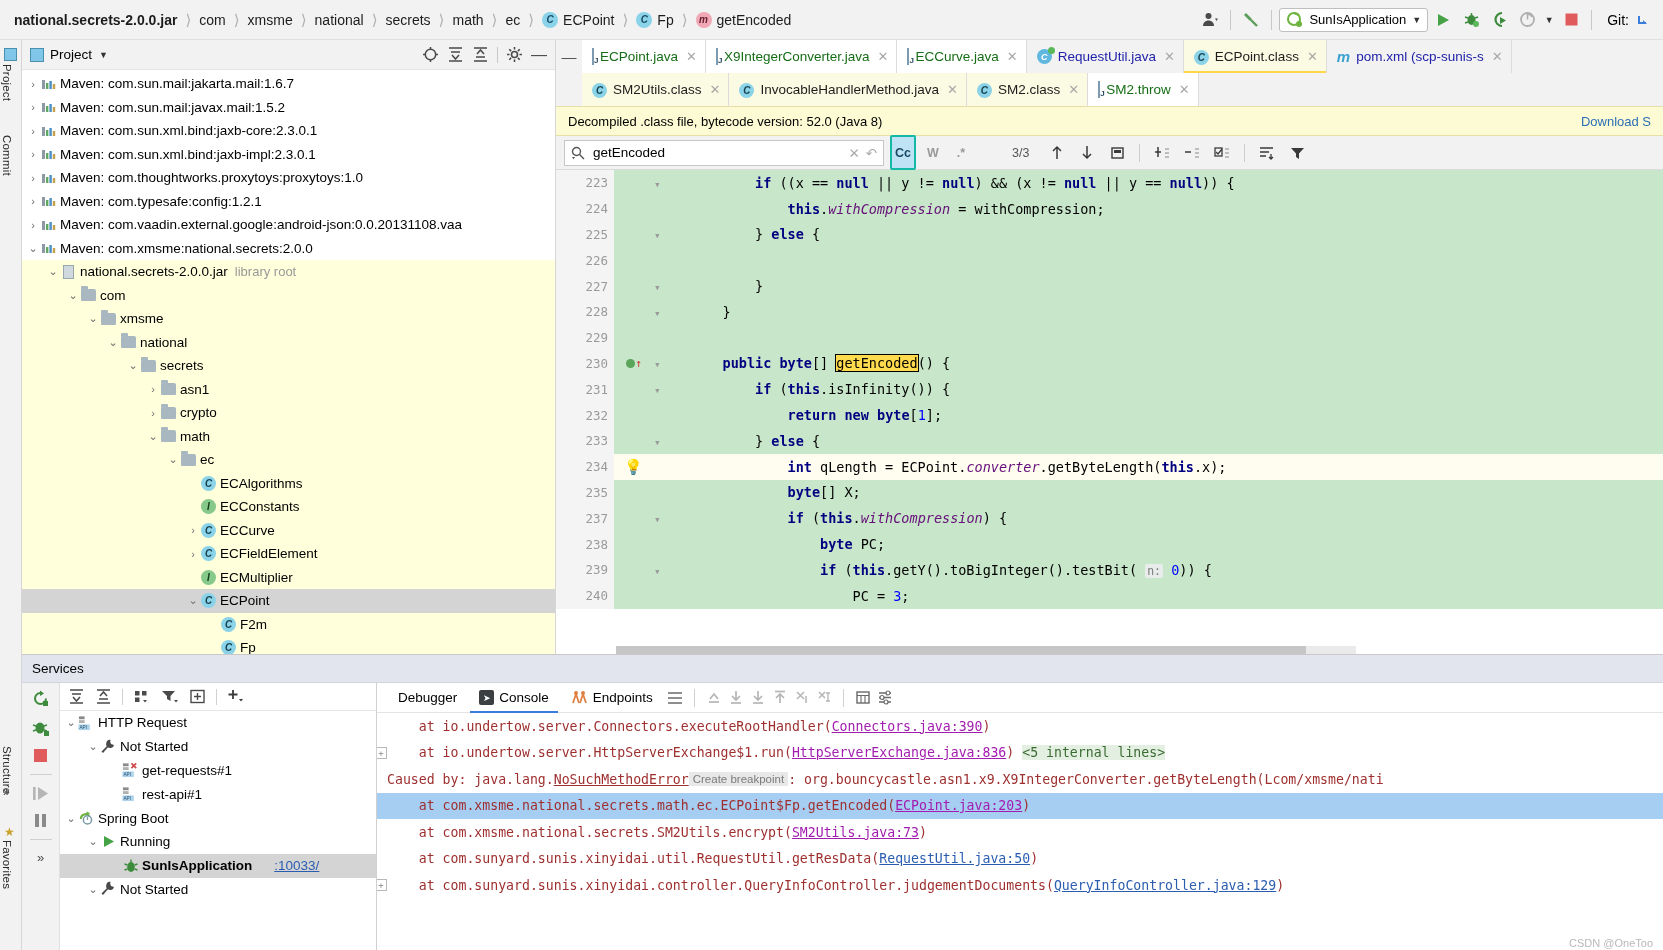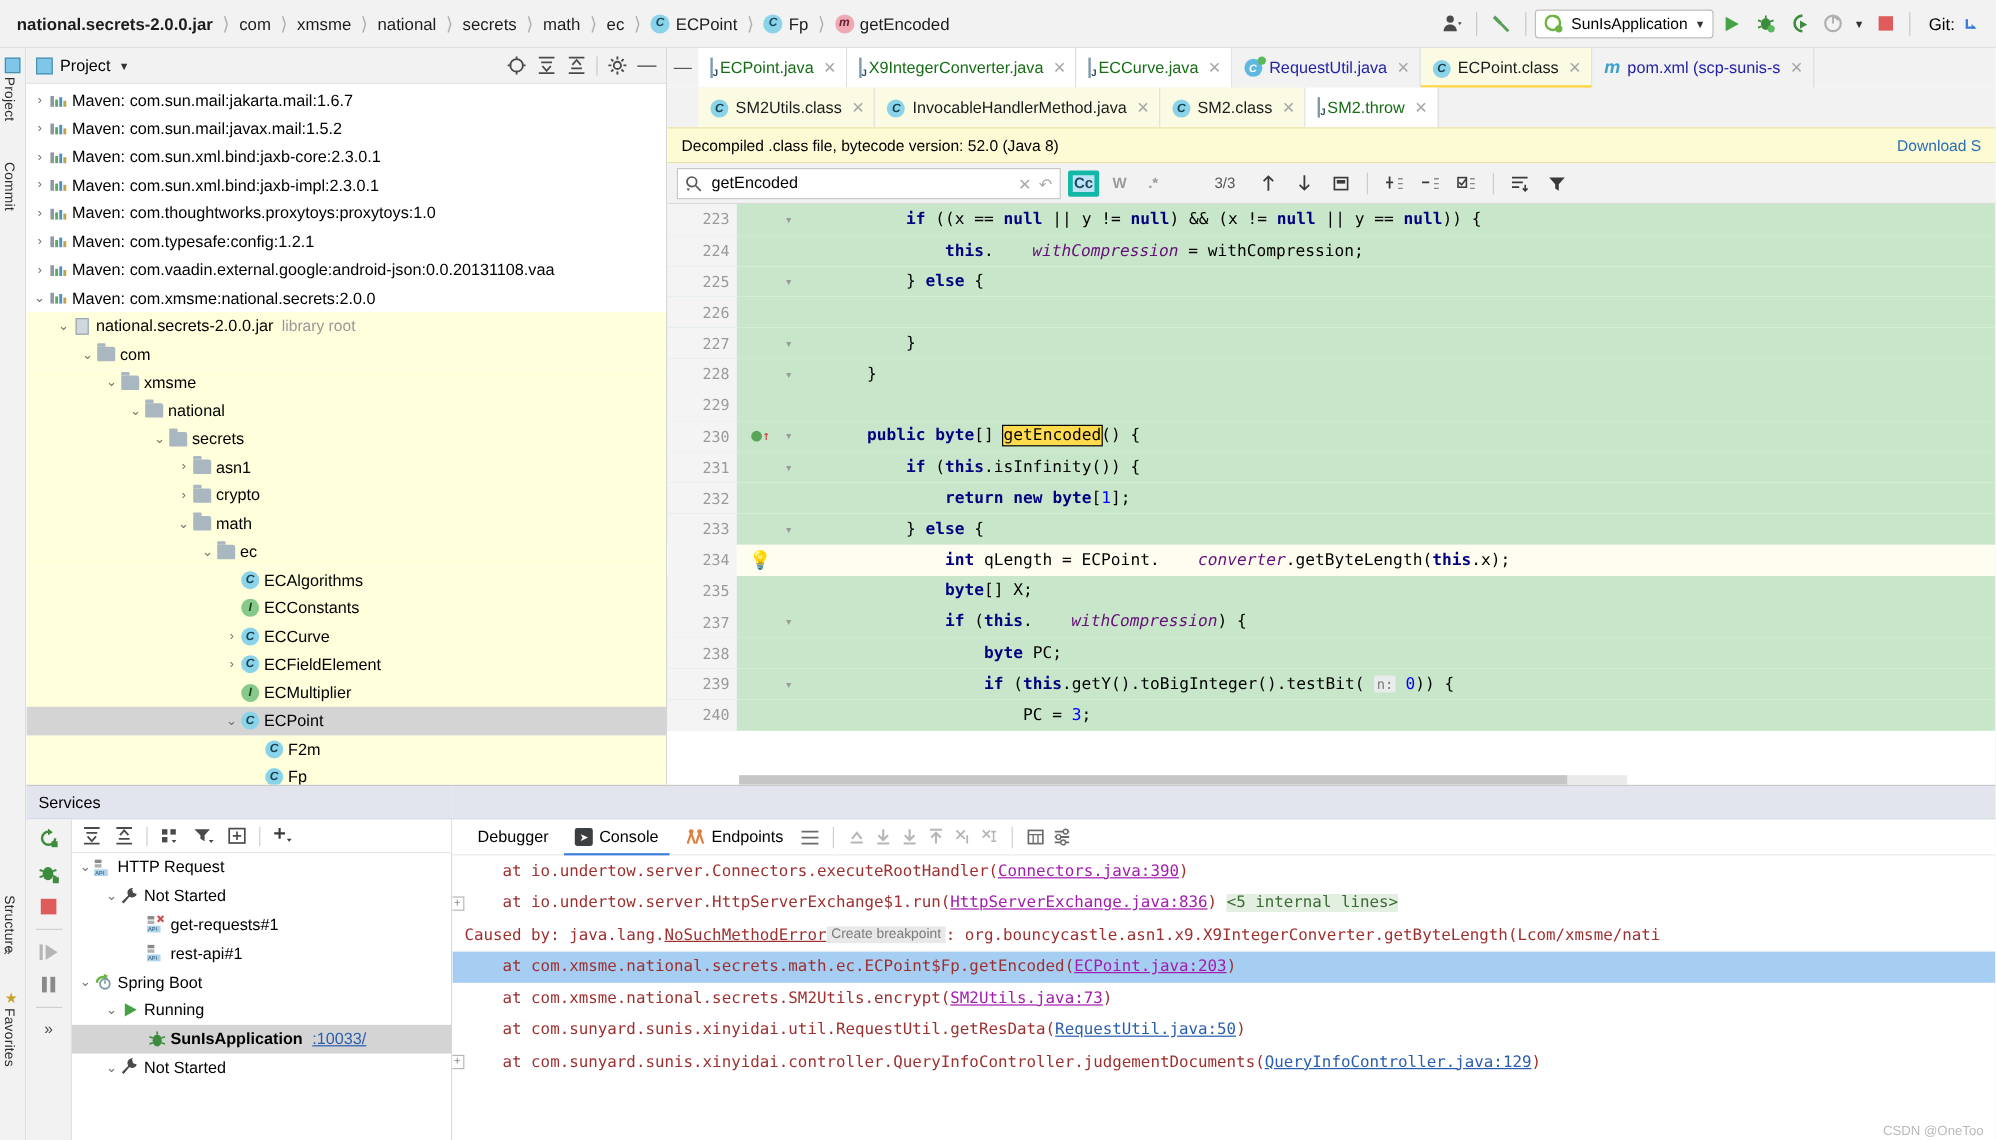--- a/index.html
+++ b/index.html
@@ -141,22 +141,22 @@
     border-bottom: 1px solid #dcdcdc; padding-left: 8px; gap: 6px;
   }
   .searchfield {
     display: flex; align-items: center; gap: 6px;
     width: 320px; height: 26px; background: #fff; border: 1px solid #c7c7c7; padding: 0 6px;
     font-size: 13.5px;
   }
   .sf-input { flex: 1; border: 0; outline: 0; font-family: "Liberation Sans", sans-serif; font-size: 13.5px; background: transparent; }
   .sf-x { color: #a9a9a9; }
   .toggle-cc {
-    width: 26px; height: 22px; display:flex; align-items:center; justify-content:center;
-    background: #bfe3f5; border: 4px solid #14b8a6; border-radius: 2px;
+    width: 26px; height: 35px; display:flex; align-items:center; justify-content:center;
+    background: #bfe3f5; border: 2px solid #14b8a6; border-radius: 2px;
     font-size: 12.5px; font-weight: bold; color: #1a4a63;
   }
   .toggle-off { width: 22px; height: 22px; display:flex; align-items:center; justify-content:center; color:#9a9a9a; font-size:12.5px; font-weight:bold; }
   .matchcount { color: #555; font-size: 12.5px; margin-left: 34px; margin-right: 10px; }
   .sb-icon { width: 24px; height: 22px; display:flex; align-items:center; justify-content:center; color:#4a4a4a; }
   .sb-sep { width:1px; height:18px; background:#ccc; margin:0 4px; }
 
   
   .code {
     position: relative; height: 518px; overflow: hidden;
@@ -170,21 +170,21 @@
     width: 58px; min-width: 58px; text-align: right; padding-right: 6px;
     color: #9a9a9a; font-size: 12.5px; background: #f4f4f4; height: 25.8px;
     display: flex; align-items: center; justify-content: flex-end;
   }
   .markers { width: 40px; min-width: 40px; height: 25.8px; display:flex; align-items:center; justify-content:center; }
   .foldcol { width: 18px; min-width:18px; }
   .ctext { white-space: pre; padding-left: 18px; }
   .k { color: #000080; font-weight: bold; }
   .s { color: #008000; }
   .n { color: #0000ff; }
-  .f { color: #660e7a; font-style: italic; margin-left: 32px; }
+  .f { color: #660e7a; font-style: italic; }
   .hint { background: #e8ecea; color: #7a7a7a; font-size: 11.5px; padding: 0 2px; border-radius: 2px; }
   .occ { background: #ffdb4d; outline: 1px solid #000; }
   .bulb { color: #ffbf00; font-size: 15px; }
   .bpoint { width:9px;height:9px;border-radius:50%;background:#5aa55a; display:inline-block; }
   .arrowup { color:#c33; font-size: 11px; }
   .foldmark { color:#9a9a9a; font-size: 11px; }
 
   .hscroll {
     position: absolute; bottom: 0; left: 60px; width: 740px; height: 8px; background: #eaeaea;
   }
@@ -1038,21 +1038,21 @@
             </div>
             <div class="srow sel" style="padding-left: 48px;">
               <span class="tarrow"></span>
               <span class="ic">
                 <svg width="16" height="16" viewBox="0 0 16 16">
                   <ellipse cx="8" cy="9" rx="3.8" ry="5" fill="#3d8b3d"></ellipse>
                   <path d="M1.5 6 L4.5 7 M1.5 12 L4.5 11 M14.5 6 L11.5 7 M14.5 12 L11.5 11 M8 1.5 L8 4" stroke="#3d8b3d" stroke-width="1.4"></path>
                 </svg>
               </span>
               <span class="tlabel b" style="font-weight:bold;">SunIsApplication</span>
-              <span class="slink" style="margin-left:8px;">:10033/</span>
+              <span class="slink" style="margin-left:22px;">:10033/</span>
             </div>
             <div class="srow" style="padding-left: 26px;">
               <span class="tarrow">⌄</span>
               <span class="ic">
                 <svg width="17" height="16" viewBox="0 0 17 16">
                   <path d="M11 1 a4 4 0 1 0 3 5 l-3 -1 -1 -3z" fill="#4a4a4a"></path>
                   <path d="M9 7 L3 14 L1.5 12.5 L8 6z" fill="#4a4a4a"></path>
                 </svg>
               </span>
               <span class="tlabel" style="">Not Started</span>

